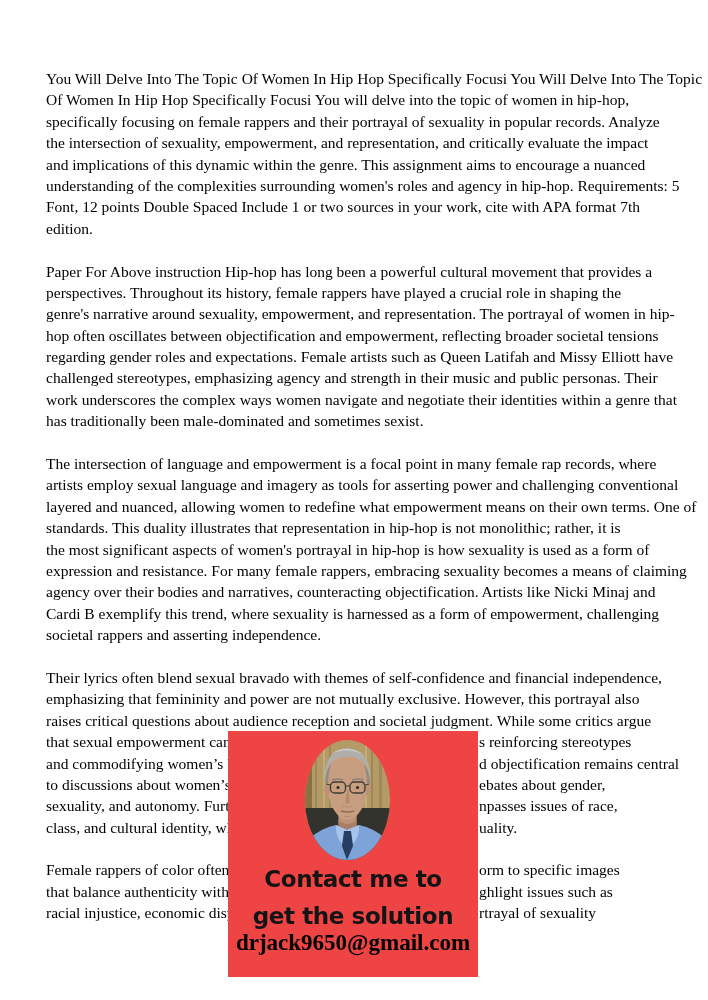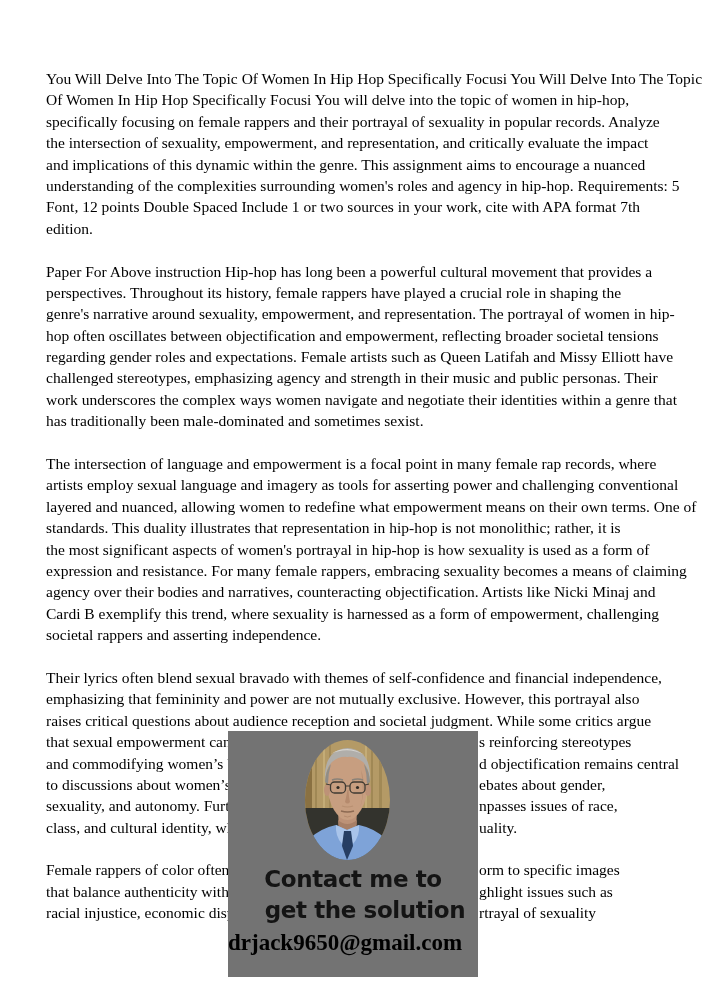--- a/index.html
+++ b/index.html
@@ -41,23 +41,24 @@
   .headline {
     position:absolute; left:0; width:250px;
     text-align:center;
     font-family:"DejaVu Sans", sans-serif;
     font-weight:bold;
     font-size:23px;
     letter-spacing:-0.4px;
     color:#141414;
   }
   .headline.l1 { top:135px; }
-  .headline.l2 { top:166px;padding-left:12px; }
+  .headline.l2 { top:172px; }
   .email {
     position:absolute; left:0; top:199px; width:250px;
+    text-align:center;
     font-family:"Liberation Serif", serif;
     font-weight:bold;
     font-size:23px;
     color:#000000;
   }
 </style>
 </head>
 <body>
 
 <div class="page">
@@ -104,21 +105,21 @@
         <div class="line"><span>sexuality, and autonomy. Furthe</span><span class="frag-right">npasses issues of race,</span></div>
         <div class="line"><span>class, and cultural identity, whic</span><span class="frag-right">uality.</span></div>
       </div>
       <div class="para">
         <div class="line"><span>Female rappers of color often fa</span><span class="frag-right">orm to specific images</span></div>
         <div class="line"><span>that balance authenticity with m</span><span class="frag-right">ghlight issues such as</span></div>
         <div class="line"><span>racial injustice, economic dispa</span><span class="frag-right">rtrayal of sexuality</span></div>
       </div>
     </div>
 
-  <div class="overlay" style="background: #737373;">
+  <div class="overlay" style="background: #ef4444;">
     <div class="photo">
       <svg width="85" height="120" viewBox="0 0 85 120" xmlns="http://www.w3.org/2000/svg">
         <defs>
           <clipPath id="ovalClip">
               <ellipse cx="42.5" cy="60" rx="42.5" ry="60"></ellipse>
             </clipPath>
         </defs>
         <g clip-path="url(#ovalClip)">
 
           <rect x="0" y="0" width="85" height="120" fill="#b49a66"></rect>

